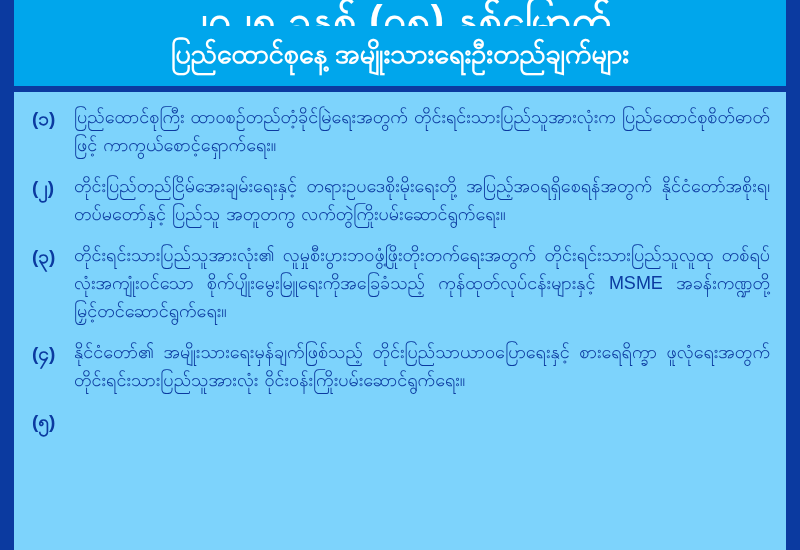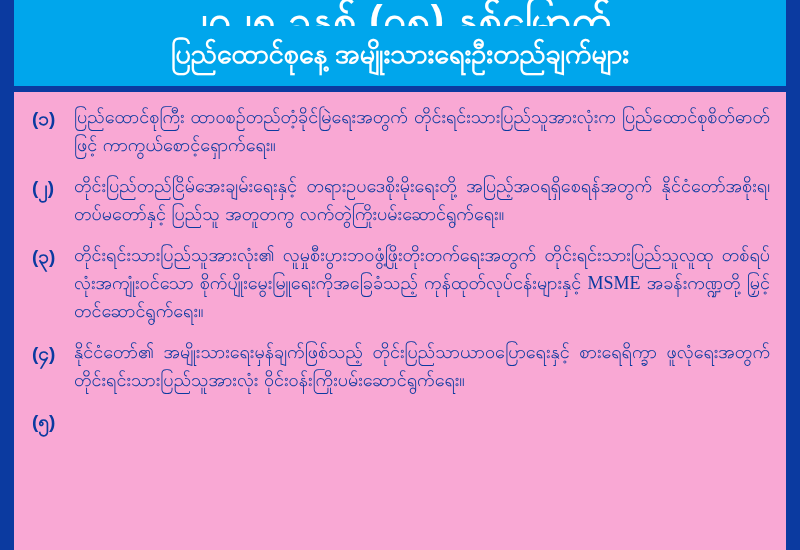--- a/index.html
+++ b/index.html
@@ -11,21 +11,21 @@
     height: 550px;
     overflow: hidden;
     background: #ffffff;
     font-family: "Liberation Sans", "DejaVu Sans", sans-serif;
   }
 
   .poster {
     position: relative;
     width: 800px;
     height: 550px;
-    background: #f9a8d4;
+    background: #7dd3fc;
     box-sizing: border-box;
     border-left: 14px solid #0b3aa0;
     border-right: 14px solid #0b3aa0;
   }
 
   
   .header {
     background: #00a6ec;
     padding: 0 10px 14px 10px;
     text-align: center;
@@ -77,21 +77,20 @@
     box-sizing: border-box;
   }
   .item-text {
     flex: 1 1 auto;
     color: #0b3aa0;
     font-size: 18px;
     line-height: 1.55;
     text-align: justify;
     text-justify: inter-word;
     word-spacing: 1px;
-    font-family: Liberation Serif, serif;
   }
 
   .item-5 .item-text {
     
   }
 </style>
 </head>
 <body>
 
 <div class="poster">

